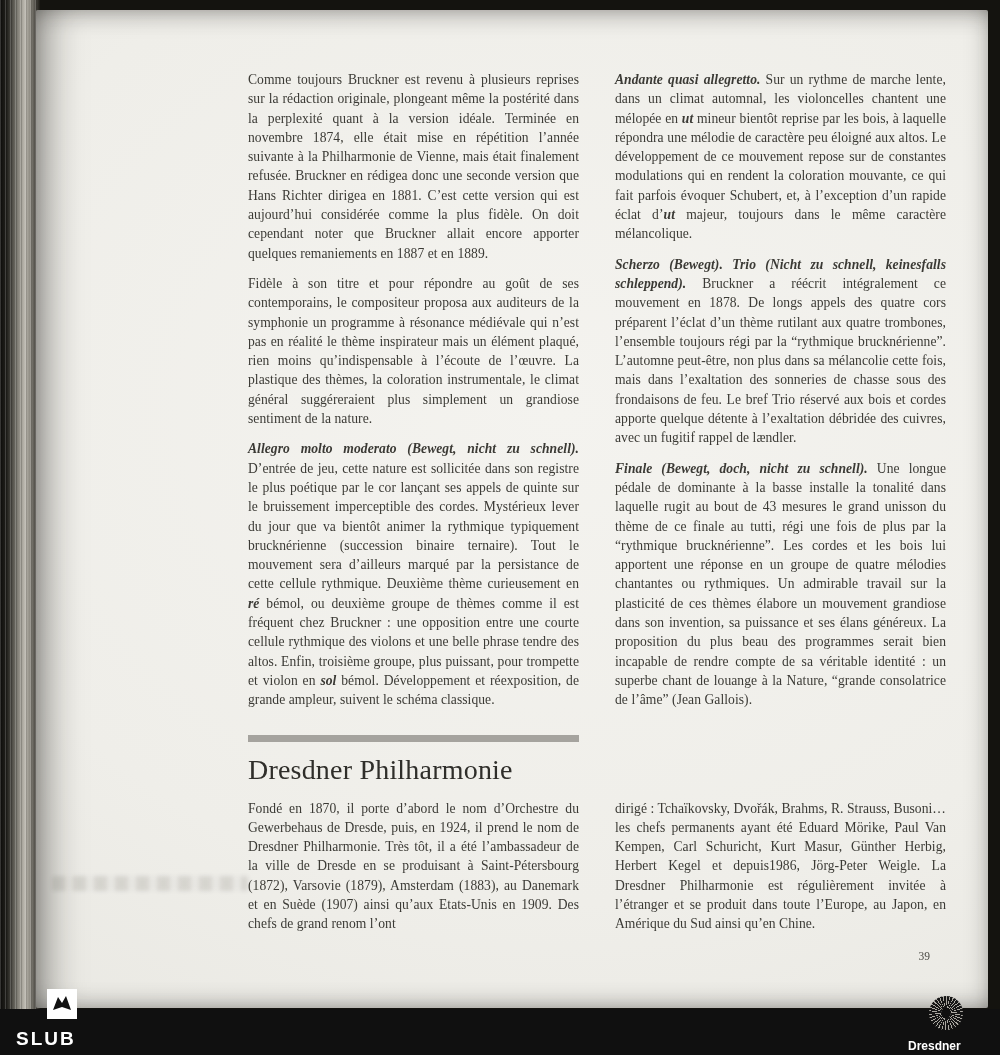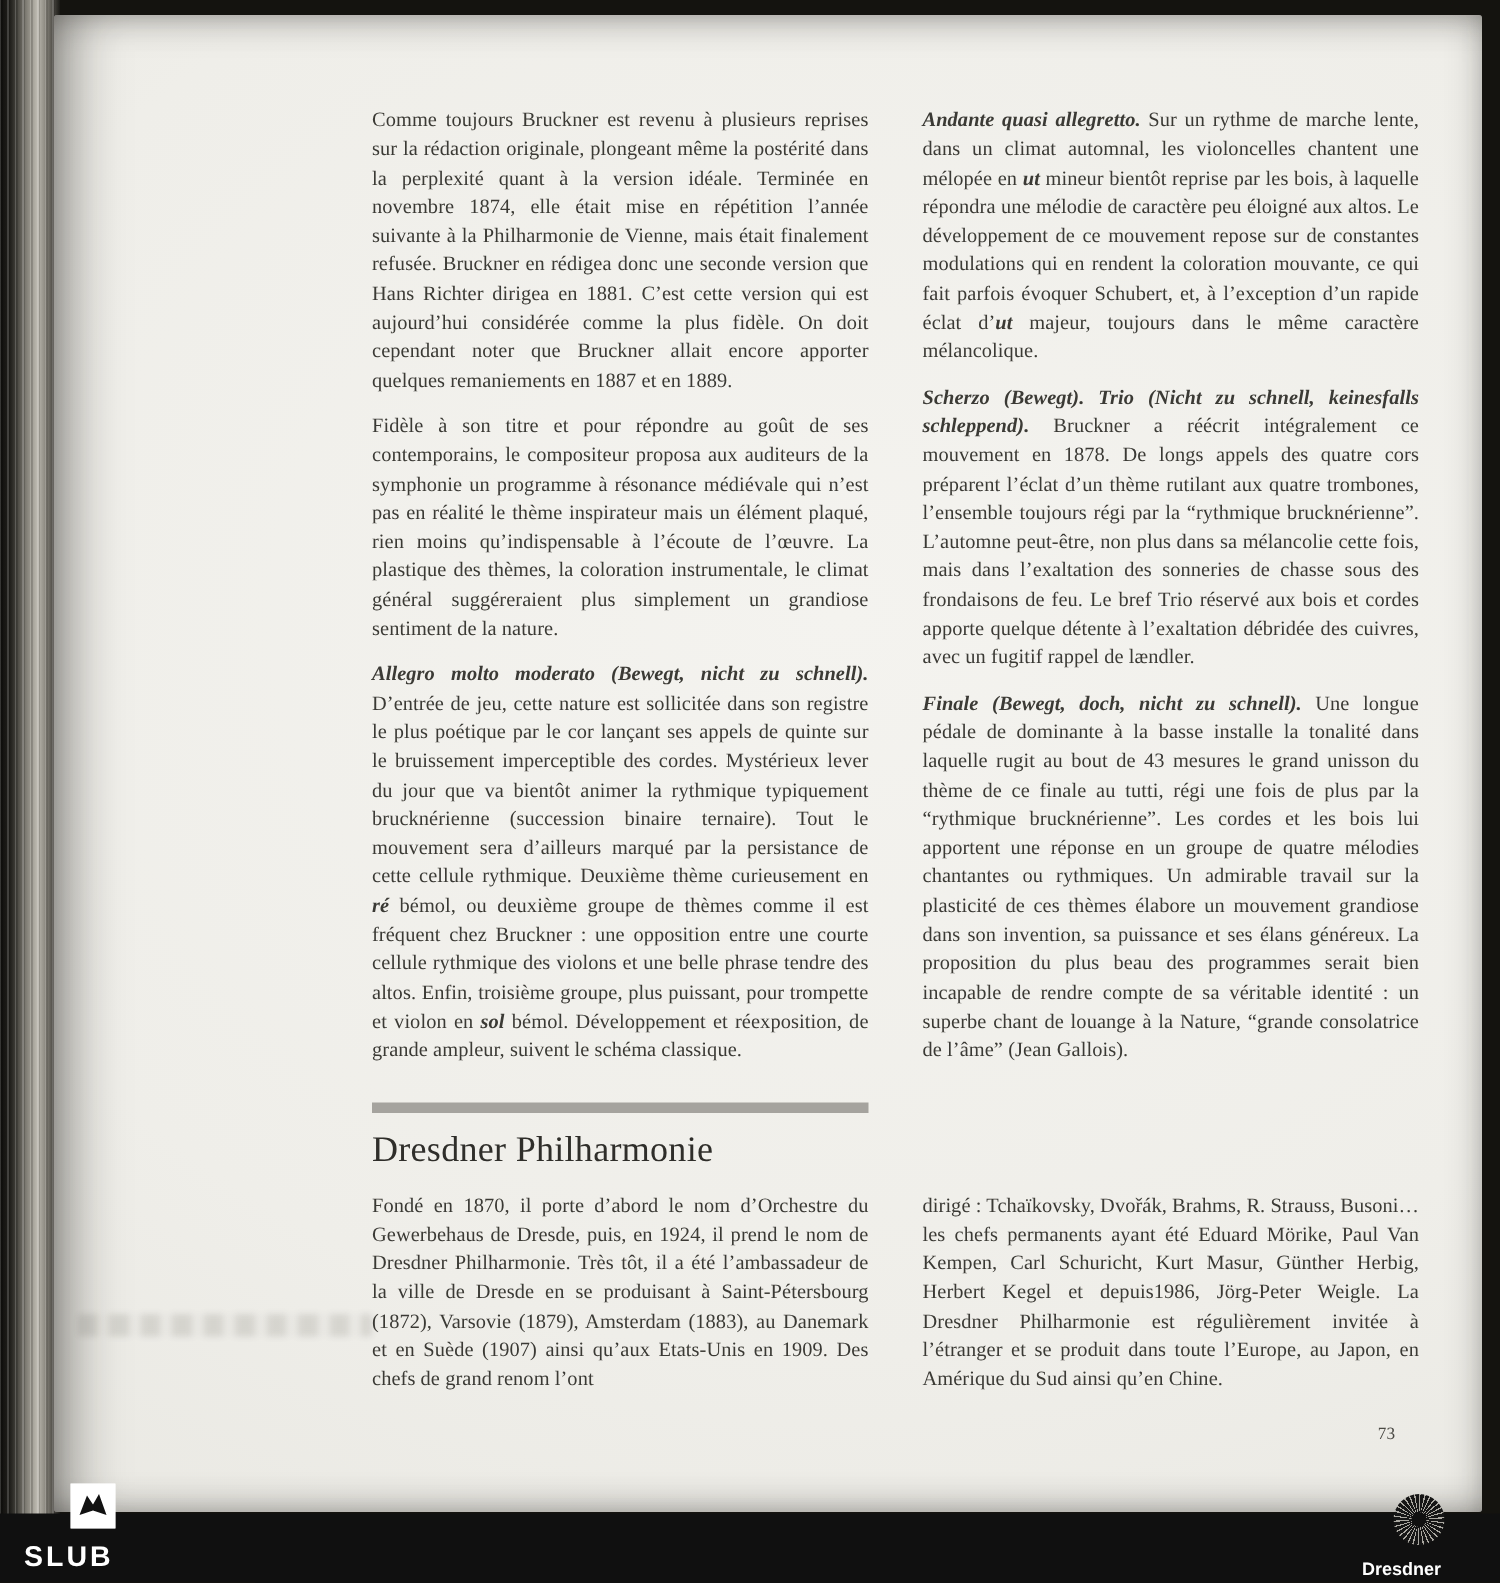--- a/index.html
+++ b/index.html
@@ -60,21 +60,21 @@
   .col p em { font-style: italic; font-weight: bold; }
 
   .divider {
     width: 331px; height: 7px;
     background: #a5a39e;
     margin: 14px 0 12px 0;
   }
 
   .section-title {
     margin: 0 0 13px 0;
-    font-size: 24px;
+    font-size: 28px;
     font-weight: 400;
     color: #2f2e2a;
     letter-spacing: 0.2px;
   }
 
   .page-number {
     position: absolute; right: 58px; bottom: 46px;
     font-size: 11.5px; color: #4a4944;
   }
 
@@ -154,21 +154,21 @@
         <div class="col">
             <p><span>Fondé en 1870, il porte d’abord le nom d’Orchestre du Gewerbehaus de Dresde, puis, en 1924, il prend le nom de Dresdner Philharmonie. Très tôt, il a été l’ambassadeur de la ville de Dresde en se produisant à Saint-Pétersbourg (1872), Varsovie (1879), Amsterdam (1883), au Danemark et en Suède (1907) ainsi qu’aux Etats-Unis en 1909. Des chefs de grand renom l’ont</span></p>
           </div>
         <div class="col">
             <p><span>dirigé : Tchaïkovsky, Dvořák, Brahms, R. Strauss, Busoni… les chefs permanents ayant été Eduard Mörike, Paul Van Kempen, Carl Schuricht, Kurt Masur, Günther Herbig, Herbert Kegel et depuis1986, Jörg-Peter Weigle. La Dresdner Philharmonie est régulièrement invitée à l’étranger et se produit dans toute l’Europe, au Japon, en Amérique du Sud ainsi qu’en Chine.</span></p>
           </div>
       </div>
 
     </div>
 
-    <div class="page-number">73</div>
+    <div class="page-number">39</div>
     <div class="showthrough"></div>
   </div>
 
   <div class="footer">
 
     <a href="#" class="brand slub">
       <span class="slub-logo">
         <svg width="30" height="30" viewBox="0 0 30 30" aria-hidden="true">
           <rect x="0" y="0" width="30" height="30" fill="#ffffff"></rect>
           <path d="M6 21 L11 8 L15 14 L19 7 L24 21 L15 18 Z" fill="#111111"></path>

